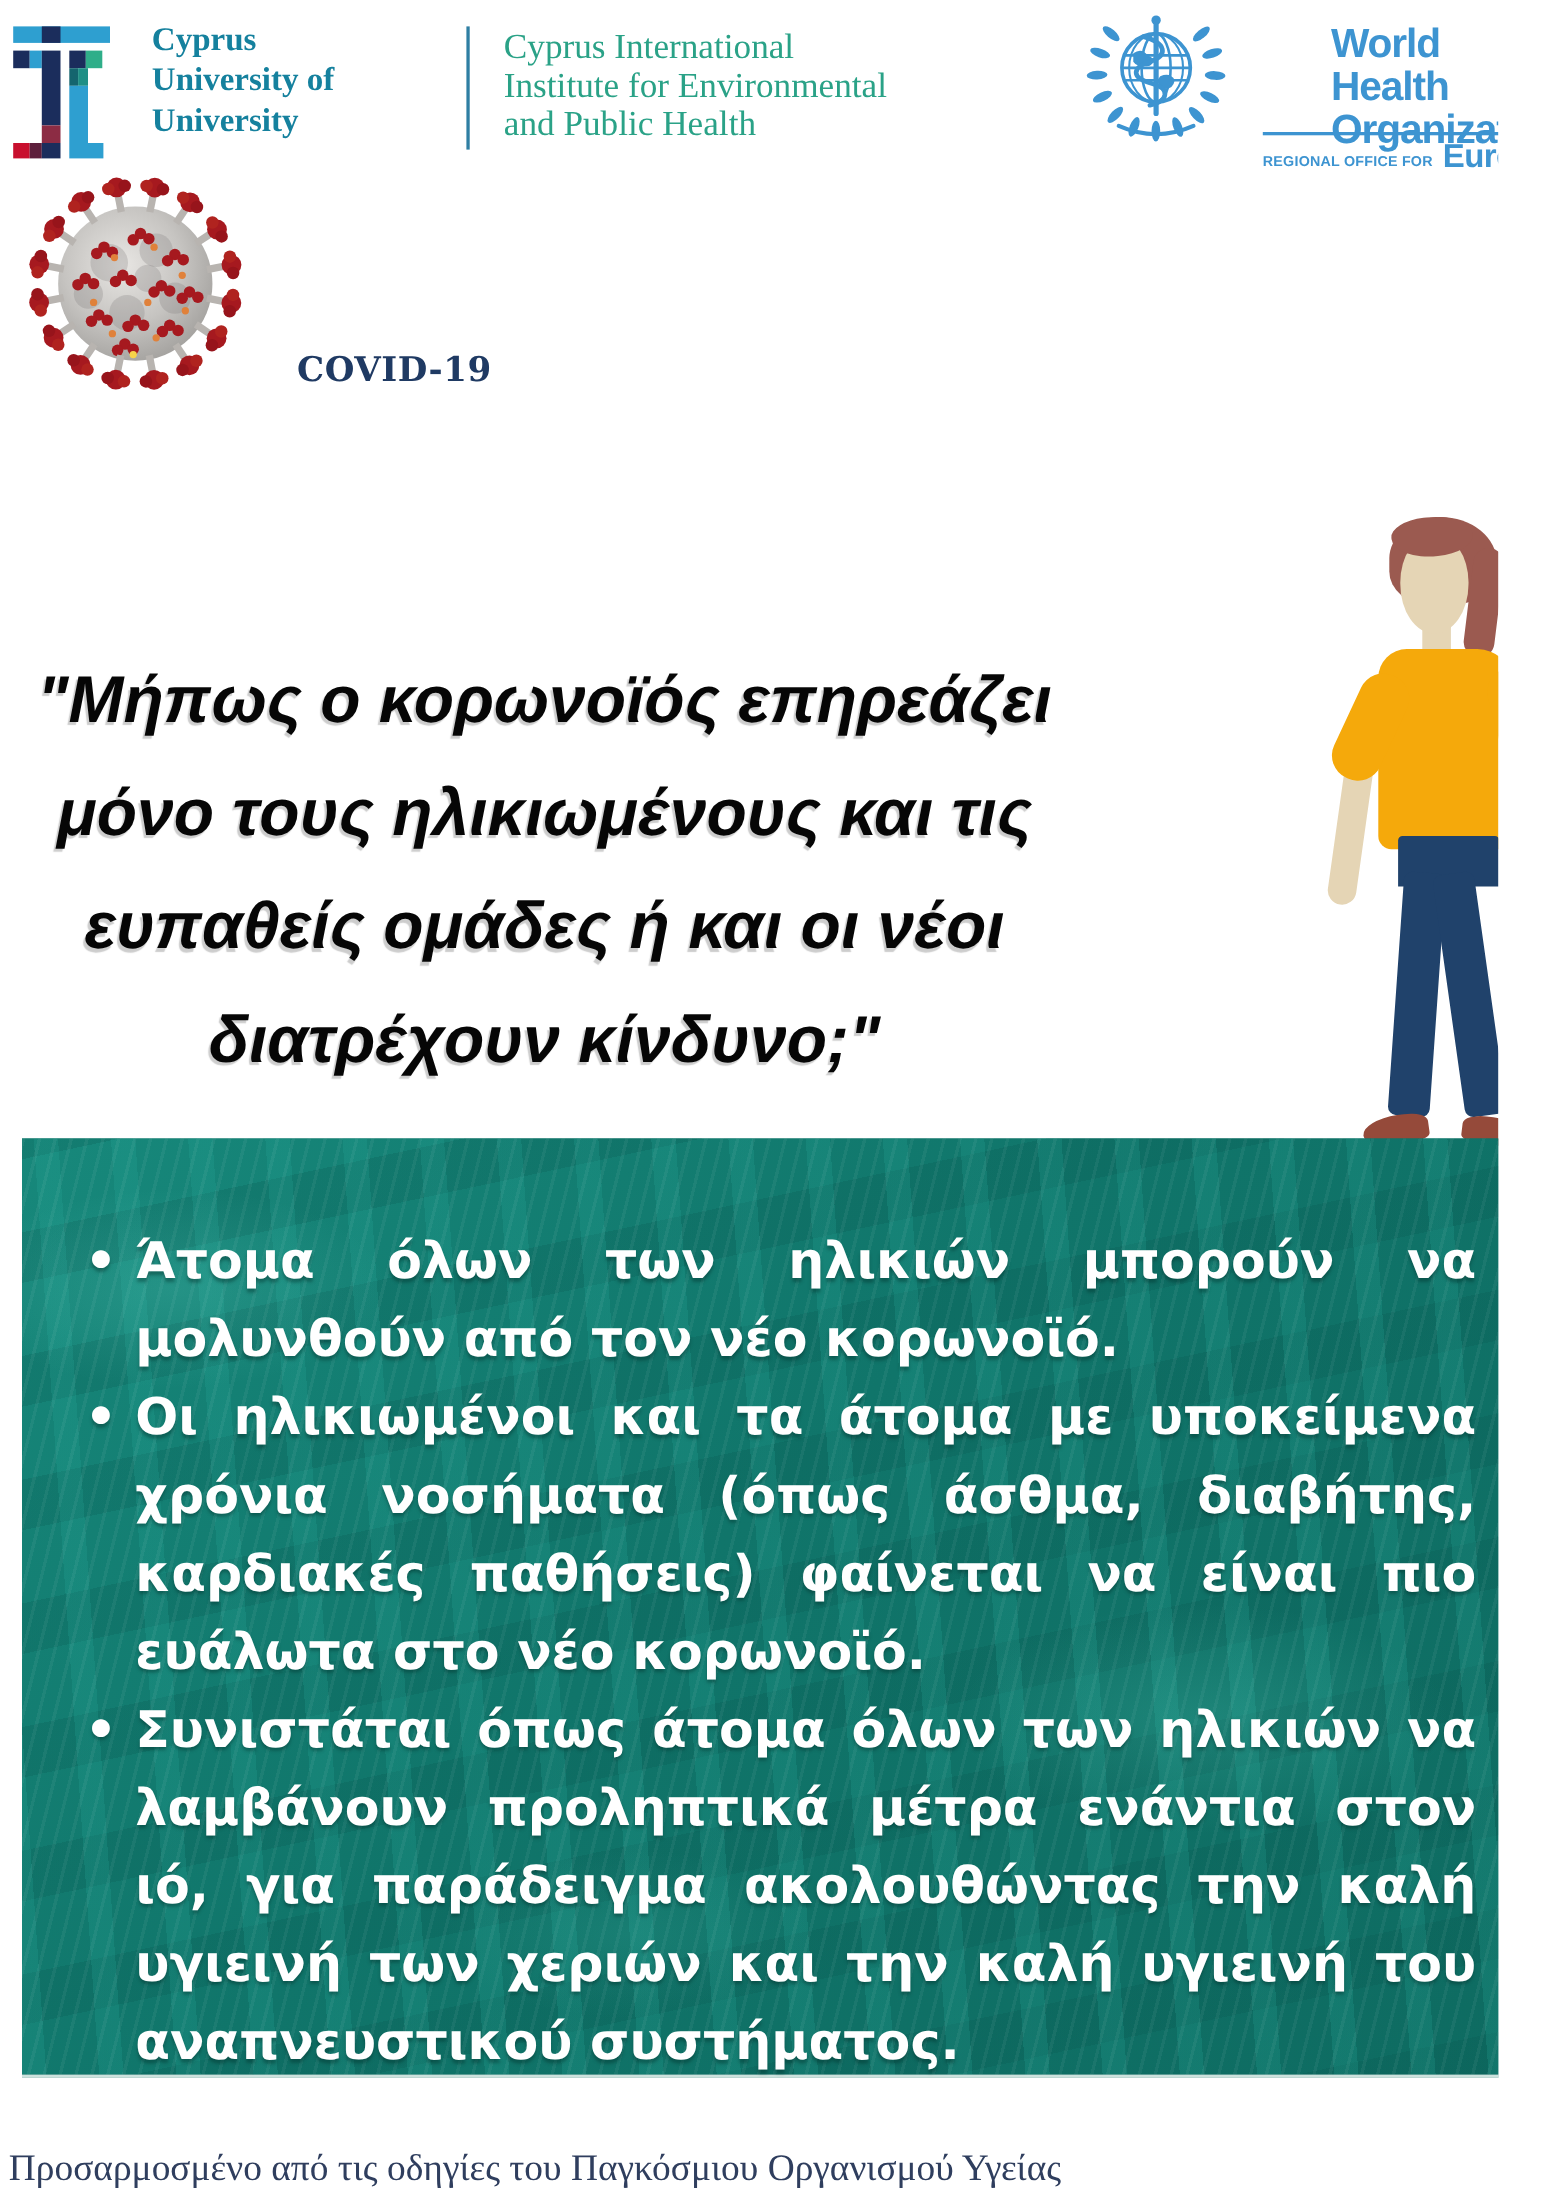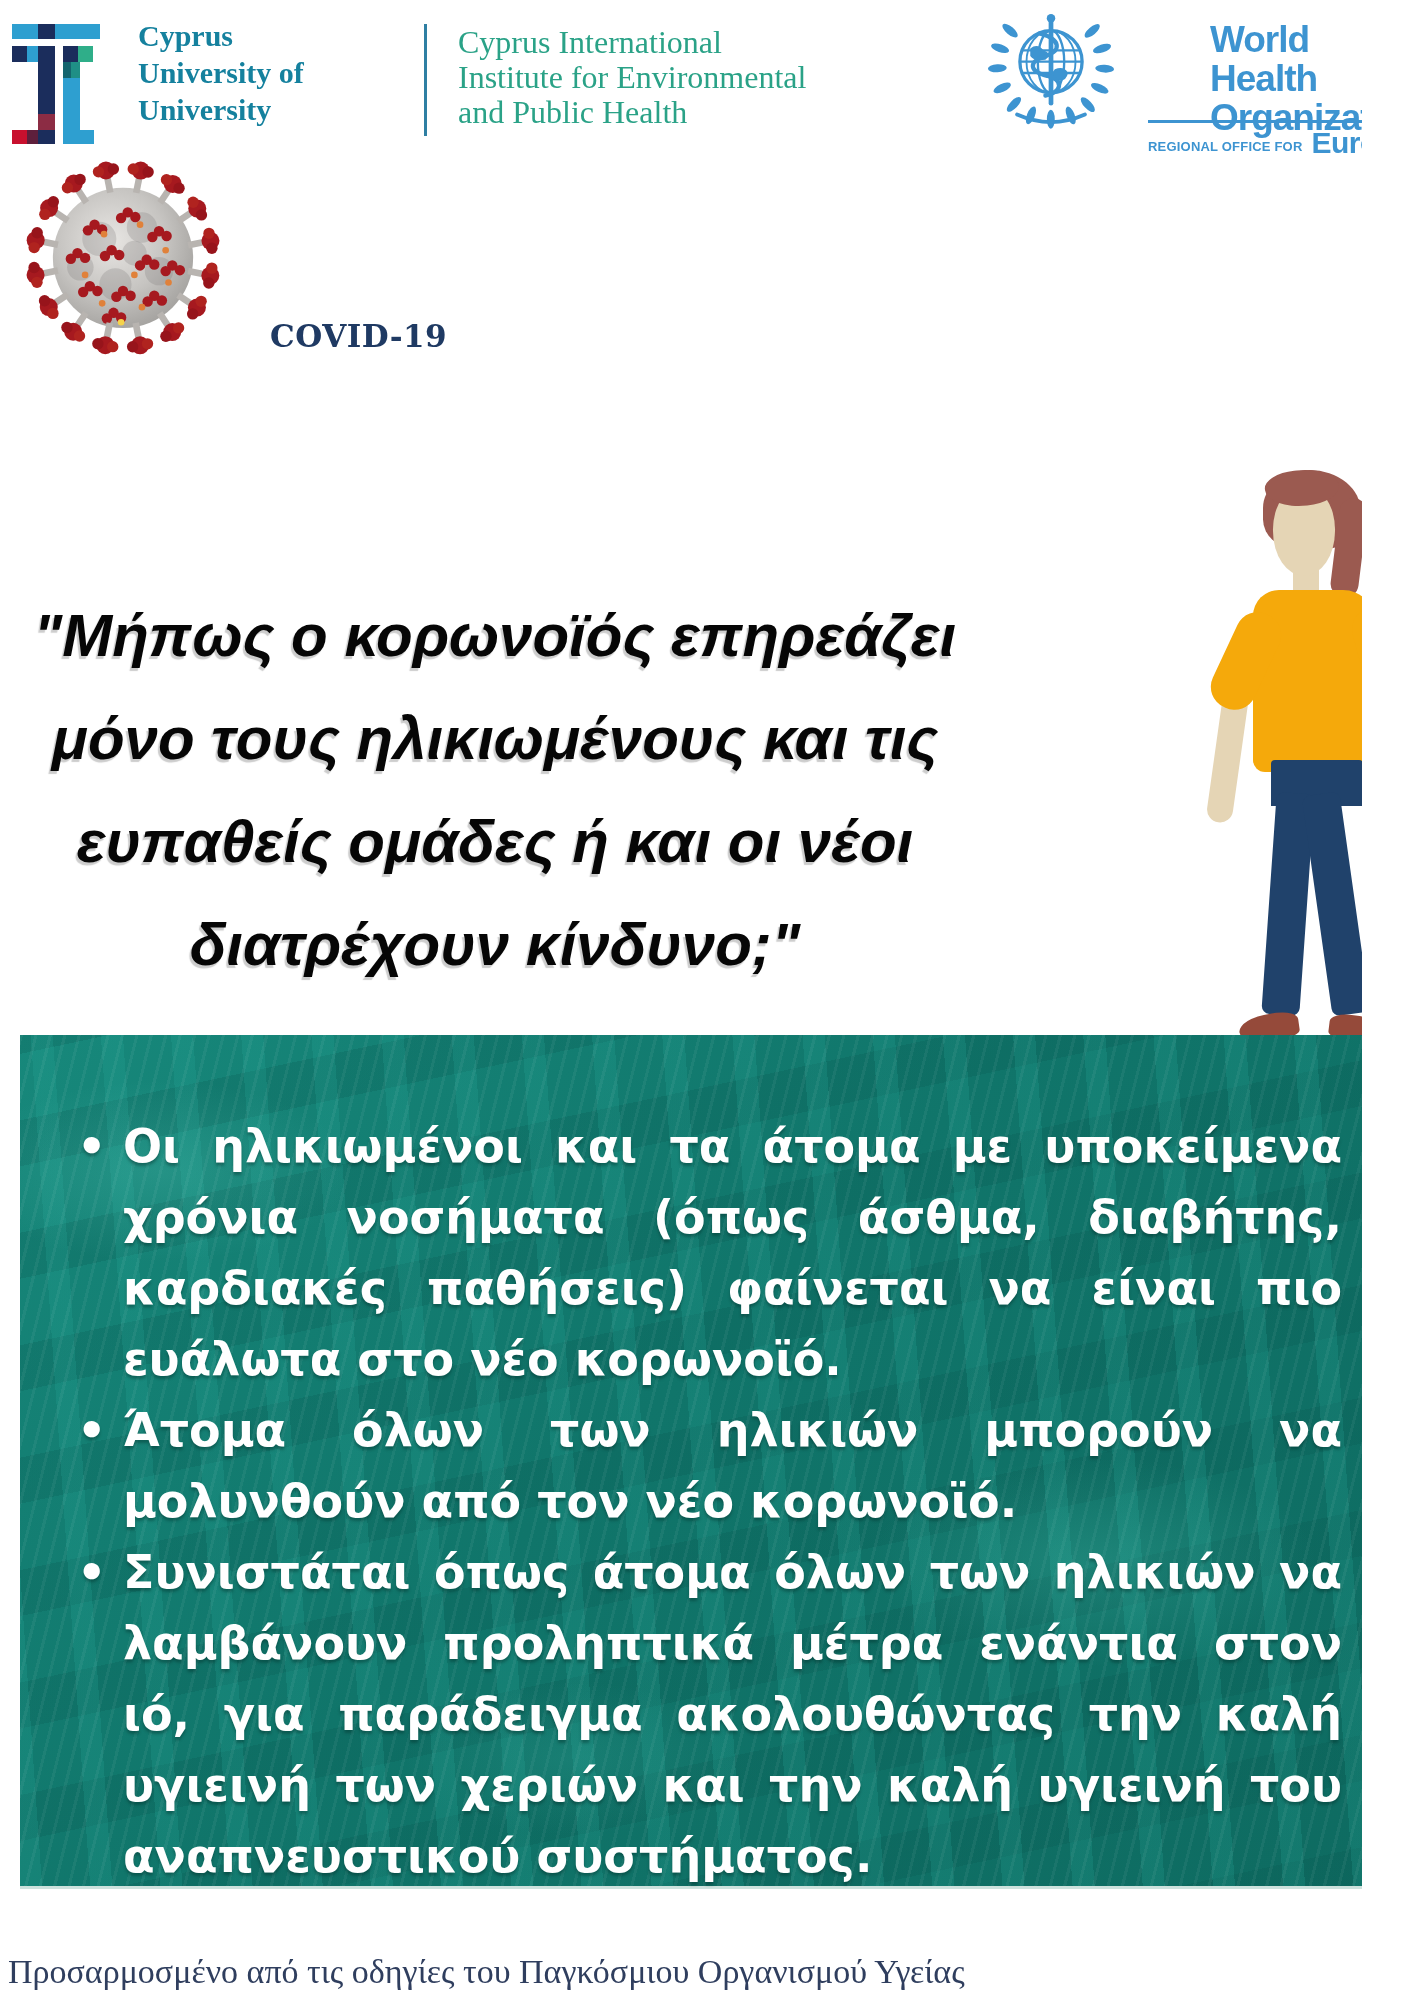--- a/index.html
+++ b/index.html
@@ -318,21 +318,21 @@
     <div class="p-hip"></div>
     <div class="p-legL"></div>
     <div class="p-legR"></div>
     <div class="p-handR"></div>
     <div class="p-shoeL"></div>
     <div class="p-shoeR"></div>
   </div>
 
   <section class="board">
     <ul>
+      <li>Άτομα όλων των ηλικιών μπορούν να μολυνθούν από τον νέο κορωνοϊό.</li>
       <li>Οι ηλικιωμένοι και τα άτομα με υποκείμενα χρόνια νοσήματα (όπως άσθμα, διαβήτης, καρδιακές παθήσεις) φαίνεται να είναι πιο ευάλωτα στο νέο κορωνοϊό.</li>
-      <li>Άτομα όλων των ηλικιών μπορούν να μολυνθούν από τον νέο κορωνοϊό.</li>
       <li>Συνιστάται όπως άτομα όλων των ηλικιών να λαμβάνουν προληπτικά μέτρα ενάντια στον ιό, για παράδειγμα ακολουθώντας την καλή υγιεινή των χεριών και την καλή υγιεινή του αναπνευστικού συστήματος.</li>
     </ul>
   </section>
 
   <p class="footer">Προσαρμοσμένο από τις οδηγίες του Παγκόσμιου Οργανισμού Υγείας</p>
 
 </div>
 
 </body></html>

